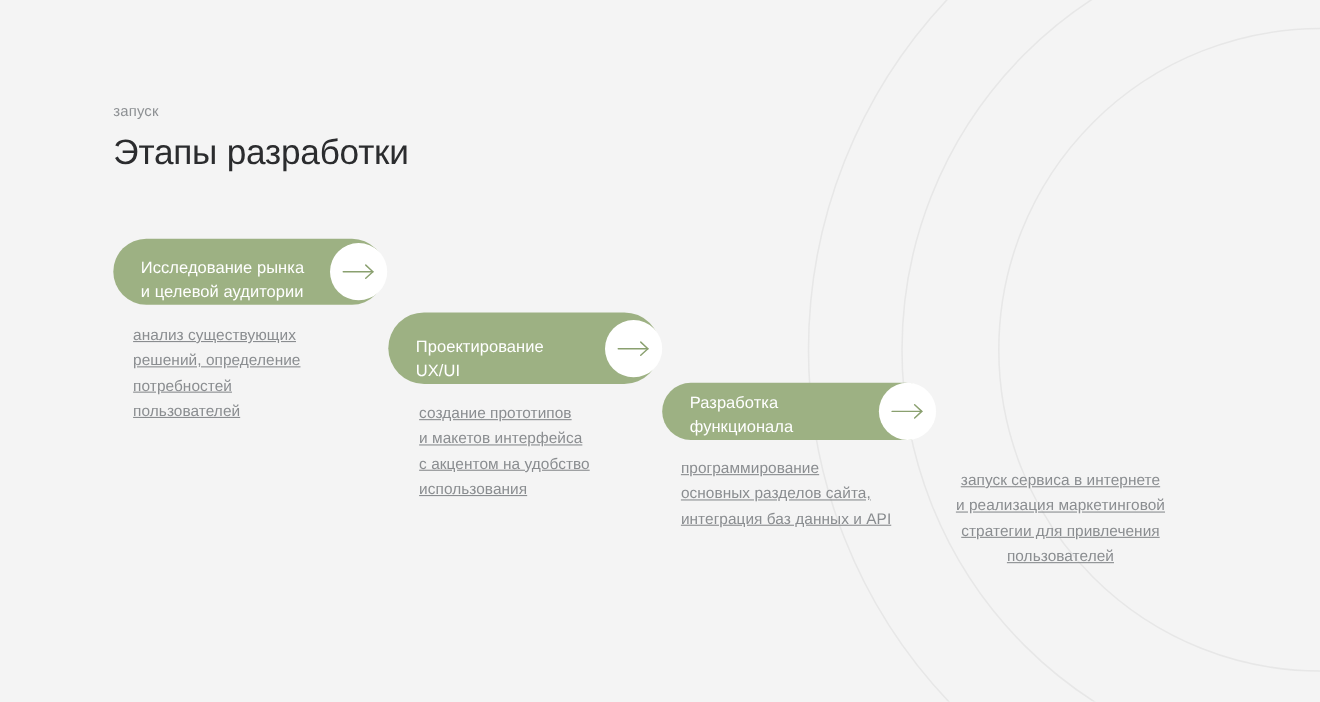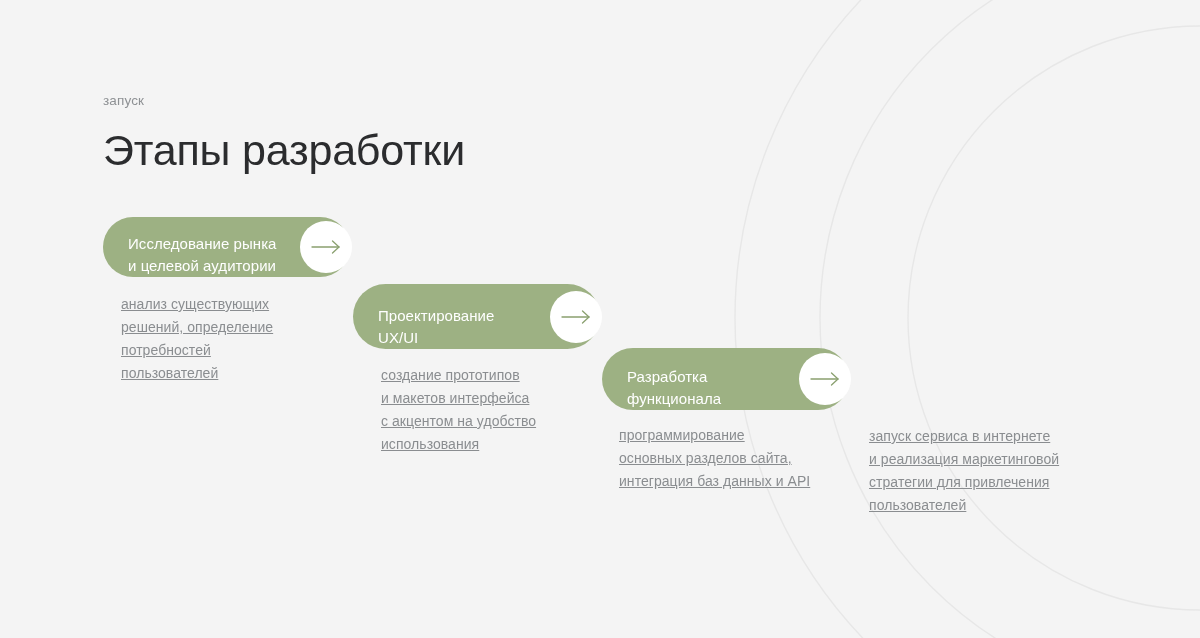--- a/index.html
+++ b/index.html
@@ -36,22 +36,22 @@
     z-index: 2;
   }
   .eyebrow {
     font-size: 13.5px;
     line-height: 18px;
     color: #8e9194;
     letter-spacing: 0.15px;
     font-weight: 400;
   }
   .page-title {
-    margin-top: 16px;
-    font-size: 43px;
+    margin-top: 4px;
+    font-size: 32px;
     line-height: 48px;
     font-weight: 400;
     color: #2b2c2e;
     letter-spacing: -0.2px;
   }
 
   
   .steps {
     position: absolute;
     inset: 0;
@@ -110,26 +110,26 @@
 
   
   .step-1 { left: 103px; top: 217px; }
   .step-1 .pill { width: 247px; height: 60px; }
 
   .step-2 { left: 353px; top: 284px; }
   .step-2 .pill { width: 247px; height: 65px; }
   .step-2 .step-desc { margin-left: 28px; margin-top: 15px; }
 
   .step-3 { left: 602px; top: 348px; }
-  .step-3 .pill { width: 247px; height: 62px; }
+  .step-3 .pill { width: 247px; height: 52px; }
   .step-3 .step-desc { margin-left: 17px; margin-top: 14px; }
 
   .step-4 { left: 851px; top: 411px; }
   .step-4 .pill { width: 247px; height: 49px; }
-  .step-4 .step-desc { margin-top: 14px; }
+  .step-4 .step-desc { margin-top: 14px; text-align: center; }
 </style>
 </head>
 <body>
 
 <svg class="deco-rings" viewBox="0 0 520 638" width="520" height="638" aria-hidden="true">
   <g fill="none" stroke="#e7e7e7" stroke-width="1.4">
     <circle cx="520" cy="318" r="465"></circle>
     <circle cx="520" cy="318" r="380"></circle>
     <circle cx="520" cy="318" r="292"></circle>
   </g>

